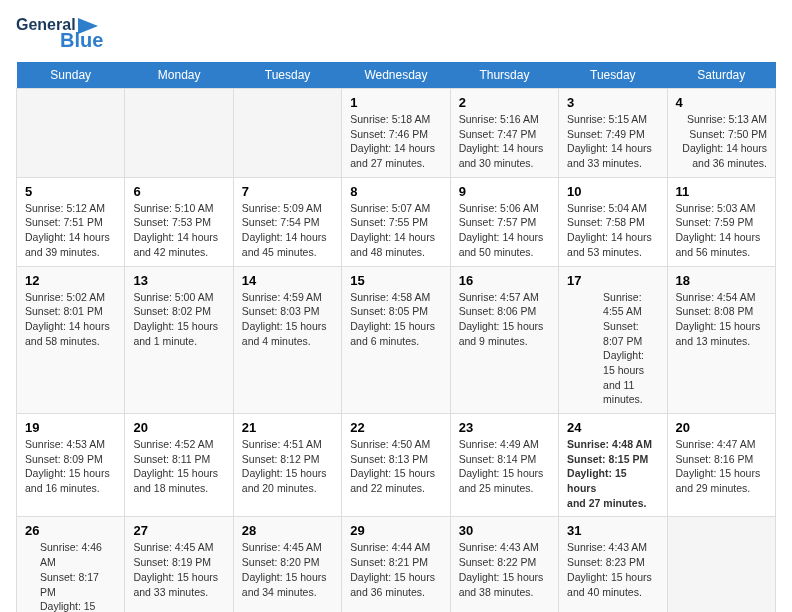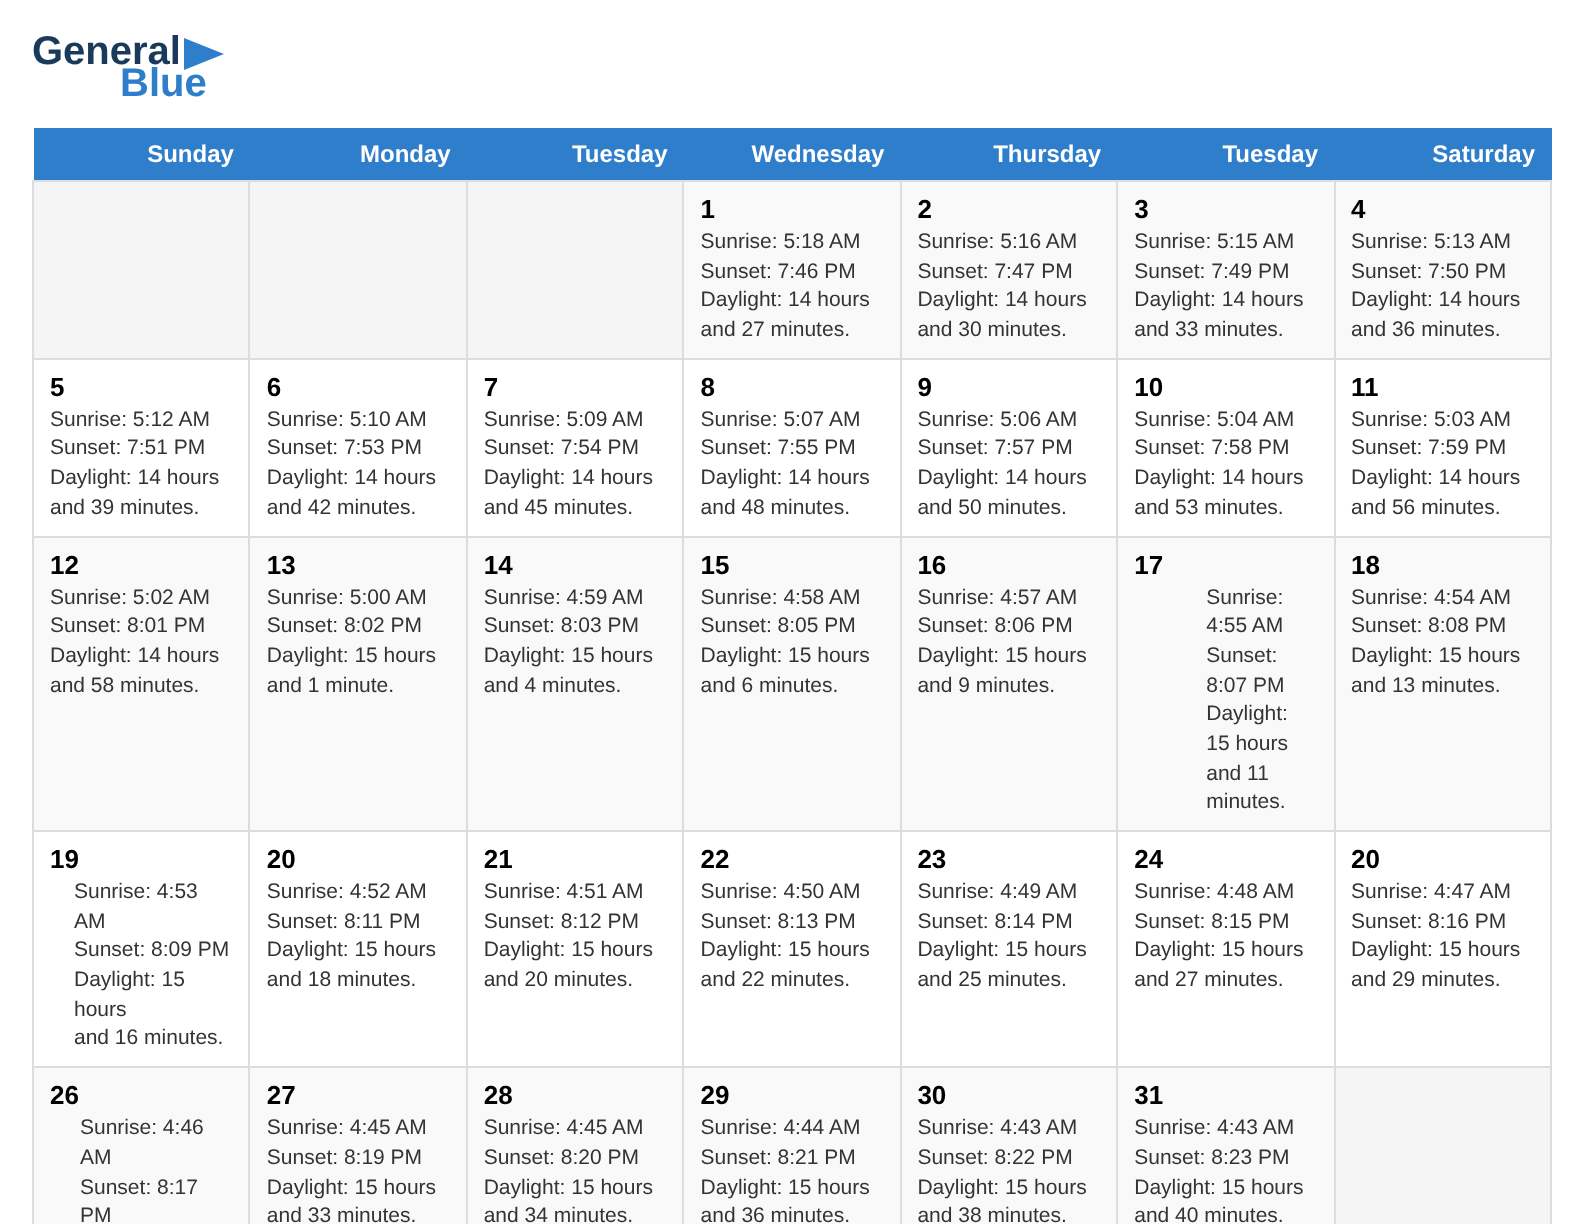--- a/index.html
+++ b/index.html
@@ -15,21 +15,21 @@
       justify-content: space-between;
       align-items: flex-start;
       margin-bottom: 12px;
     }
     .logo {
       display: flex;
       flex-direction: column;
       align-items: flex-start;
     }
     .logo-text {
-      font-size: 20px;
+      font-size: 16px;
       font-weight: bold;
       color: #1a3a5c;
       line-height: 1;
     }
     .title-section {
       text-align: right;
     }
     .main-title {
       font-size: 36px;
       font-weight: bold;
@@ -40,24 +40,24 @@
       color: #333;
     }
     table {
       width: 100%;
       border-collapse: collapse;
       font-size: 11px;
     }
     thead tr th {
       background: #2e7ecb;
       color: #fff;
-      text-align: right;
+      text-align: center;
       padding: 6px 8px;
       font-size: 12px;
-      font-weight: bold;
+      font-weight: normal;
     }
     tbody tr td {
       border: 1px solid #ddd;
       vertical-align: top;
       padding: 6px 8px;
       width: 14.28%;
       height: 80px;
       background: #fff;
     }
     tbody tr:nth-child(odd) td {
@@ -136,21 +136,21 @@
         </td>
         <td>
           <span class="day-num">3</span>
           <div class="day-info" style="white-space: pre-line;">Sunrise: 5:15 AM
 Sunset: 7:49 PM
 Daylight: 14 hours
 and 33 minutes.</div>
         </td>
         <td>
           <span class="day-num">4</span>
-          <div class="day-info" style="white-space: pre-line;">Sunrise: 5:13 AM
+          <div class="day-info" style="white-space: pre-line; text-align: right;">Sunrise: 5:13 AM
 Sunset: 7:50 PM
 Daylight: 14 hours
 and 36 minutes.</div>
         </td>
       </tr>
       <tr>
         <td>
           <span class="day-num">5</span>
           <div class="day-info" style="white-space: pre-line;">Sunrise: 5:12 AM
 Sunset: 7:51 PM
@@ -247,21 +247,21 @@
           <span class="day-num">18</span>
           <div class="day-info" style="white-space: pre-line;">Sunrise: 4:54 AM
 Sunset: 8:08 PM
 Daylight: 15 hours
 and 13 minutes.</div>
         </td>
       </tr>
       <tr>
         <td>
           <span class="day-num">19</span>
-          <div class="day-info" style="white-space: pre-line; margin-left: 12px;">Sunrise: 4:53 AM
+          <div class="day-info" style="white-space: pre-line;">Sunrise: 4:53 AM
 Sunset: 8:09 PM
 Daylight: 15 hours
 and 16 minutes.</div>
         </td>
         <td>
           <span class="day-num">20</span>
           <div class="day-info" style="white-space: pre-line;">Sunrise: 4:52 AM
 Sunset: 8:11 PM
 Daylight: 15 hours
 and 18 minutes.</div>
@@ -282,21 +282,21 @@
         </td>
         <td>
           <span class="day-num">23</span>
           <div class="day-info" style="white-space: pre-line;">Sunrise: 4:49 AM
 Sunset: 8:14 PM
 Daylight: 15 hours
 and 25 minutes.</div>
         </td>
         <td>
           <span class="day-num">24</span>
-          <div class="day-info" style="white-space: pre-line;">Sunrise: 4:48 AM
+          <div class="day-info" style="white-space: pre-line; font-weight: bold;">Sunrise: 4:48 AM
 Sunset: 8:15 PM
 Daylight: 15 hours
 and 27 minutes.</div>
         </td>
         <td>
           <span class="day-num">20</span>
           <div class="day-info" style="white-space: pre-line;">Sunrise: 4:47 AM
 Sunset: 8:16 PM
 Daylight: 15 hours
 and 29 minutes.</div>

